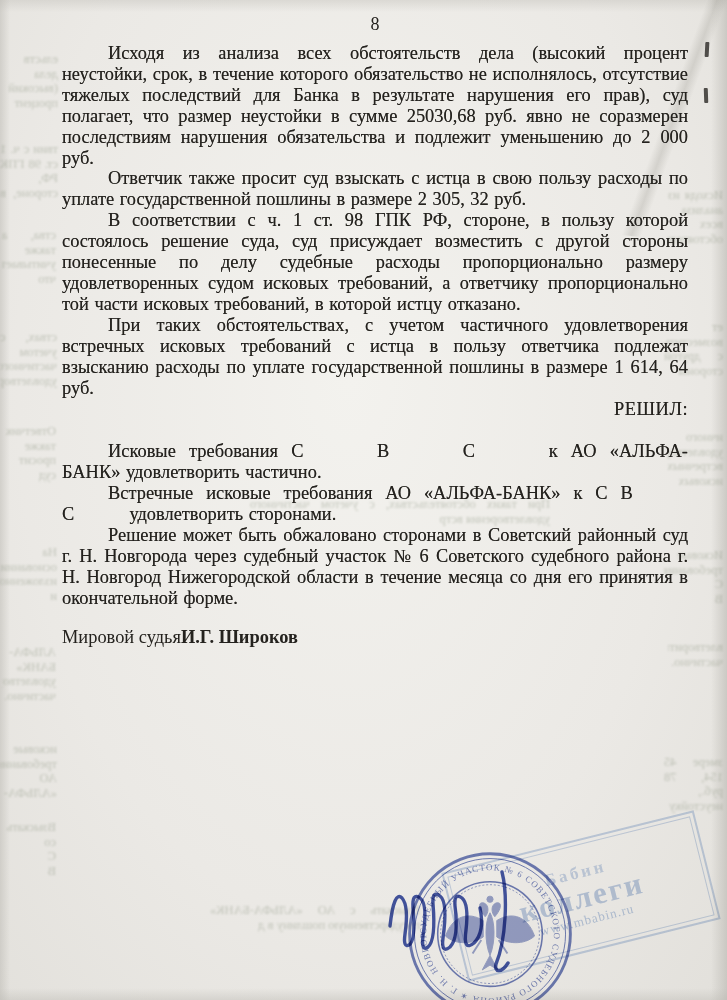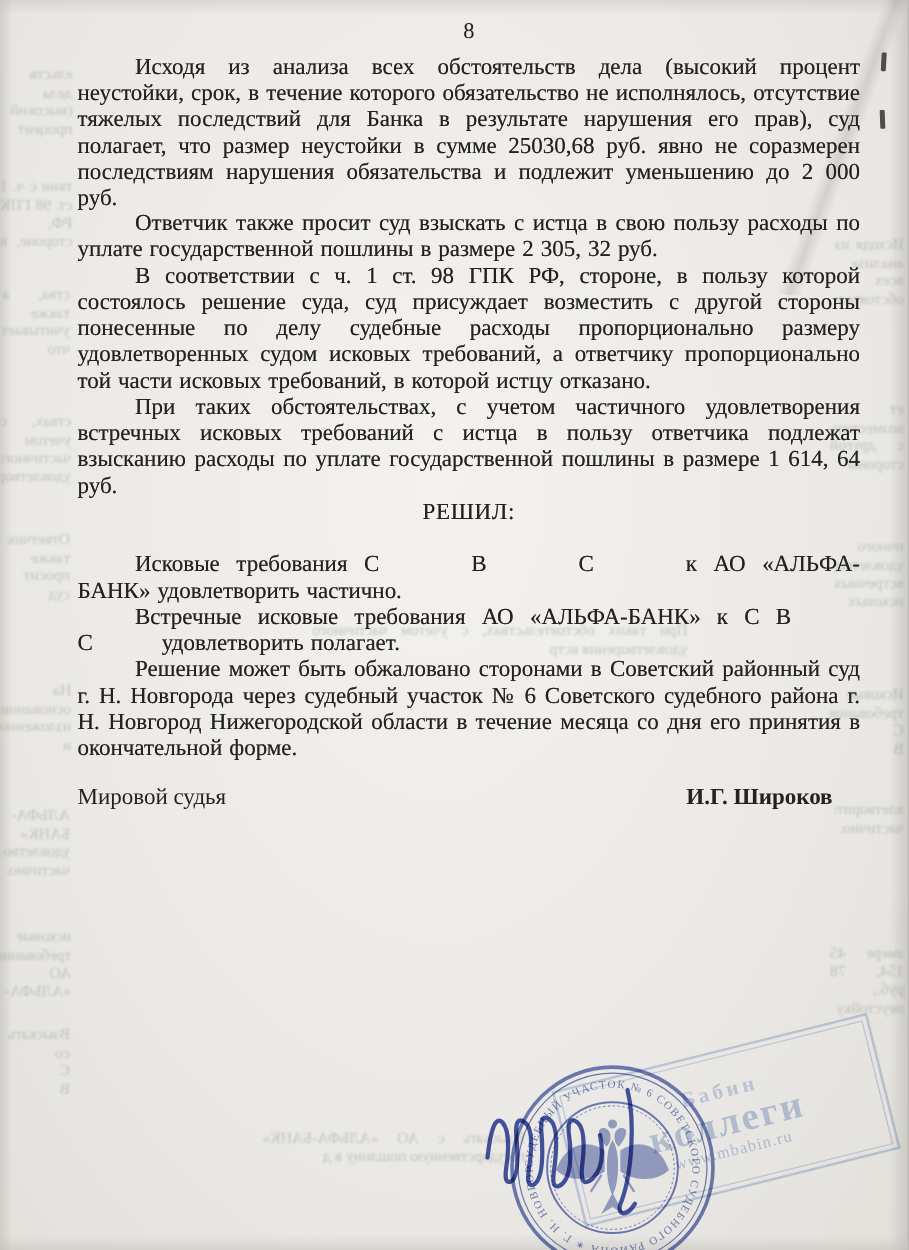--- a/index.html
+++ b/index.html
@@ -15,22 +15,22 @@
   }
   .crease{
     position:absolute;right:-40px;top:-20px;width:180px;height:260px;pointer-events:none;
     background:linear-gradient(104deg, transparent 46%, rgba(150,148,140,.28) 50%, transparent 54%);
     transform:rotate(6deg);
   }
   .content{position:relative;z-index:3;padding:14px 39px 0 62px;}
   .pageno{text-align:center;margin:0 0 8px 0;font-size:18px;}
   .para{margin:0;text-align:justify;text-indent:46px;font-size:18.4px;line-height:20.9px;
         word-spacing:1px;text-shadow:0 0 .5px rgba(36,34,30,.65);}
-  .para.center{text-align:center;text-indent:0;margin:1px 0 21px 0;letter-spacing:.5px;}
-  .sig-row{display:flex;justify-content:space-between;align-items:flex-start;
+  .para.center{text-align:right;text-indent:0;margin:1px 0 21px 0;letter-spacing:.5px;}
+  .sig-row{display:flex;align-items:flex-start;
            margin-top:18px;font-size:18.4px;}
   .sig-name{margin-right:22px;font-weight:bold;}
   
   .ink{position:absolute;z-index:4;mix-blend-mode:multiply;pointer-events:none;}
   .watermark{
     left:451px;top:840px;width:256px;height:108px;transform:rotate(-14deg);
     border:2px solid rgba(176,196,228,.85);display:flex;flex-direction:column;
     align-items:center;justify-content:center;opacity:.8;
   }
   .watermark:before{content:"";position:absolute;inset:3px;border:1px solid rgba(176,196,228,.8);}
@@ -78,21 +78,21 @@
 
   <div class="content">
     <p class="pageno">8</p>
     <div id="para-host">
         <p class="para">Исходя из анализа всех обстоятельств дела (высокий процент неустойки, срок, в течение которого обязательство не исполнялось, отсутствие тяжелых последствий для Банка в результате нарушения его прав), суд полагает, что размер неустойки в сумме 25030,68 руб. явно не соразмерен последствиям нарушения обязательства и подлежит уменьшению до 2 000 руб.</p>
         <p class="para">Ответчик также просит суд взыскать с истца в свою пользу расходы по уплате государственной пошлины в размере 2 305, 32 руб.</p>
         <p class="para">В соответствии с ч. 1 ст. 98 ГПК РФ, стороне, в пользу которой состоялось решение суда, суд присуждает возместить с другой стороны понесенные по делу судебные расходы пропорционально размеру удовлетворенных судом исковых требований, а ответчику пропорционально той части исковых требований, в которой истцу отказано.</p>
         <p class="para">При таких обстоятельствах, с учетом частичного удовлетворения встречных исковых требований с истца в пользу ответчика подлежат взысканию расходы по уплате государственной пошлины в размере 1 614, 64 руб.</p>
         <p class="para center">РЕШИЛ:</p>
         <p class="para">Исковые требования С    В    С    к АО «АЛЬФА-БАНК» удовлетворить частично.</p>
-        <p class="para">Встречные исковые требования АО «АЛЬФА-БАНК» к С В   С   удовлетворить полагает.</p>
+        <p class="para">Встречные исковые требования АО «АЛЬФА-БАНК» к С В   С   удовлетворить сторонами.</p>
         <p class="para">Решение может быть обжаловано сторонами в Советский районный суд г. Н. Новгорода через судебный участок № 6 Советского судебного района г. Н. Новгород Нижегородской области в течение месяца со дня его принятия в окончательной форме.</p>
       </div>
     <div class="sig-row">
       <span>Мировой судья</span>
       <span class="sig-name">И.Г. Широков</span>
     </div>
   </div>
 
   <div class="ink watermark">
     <div class="wm1">Бабин</div>

